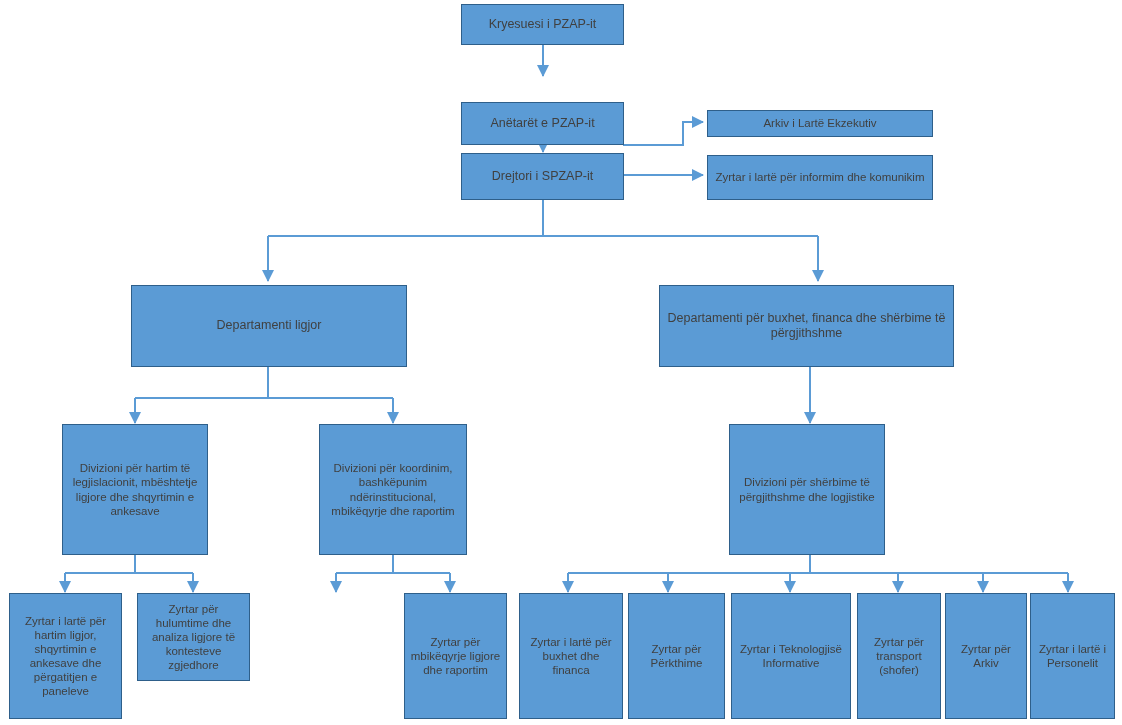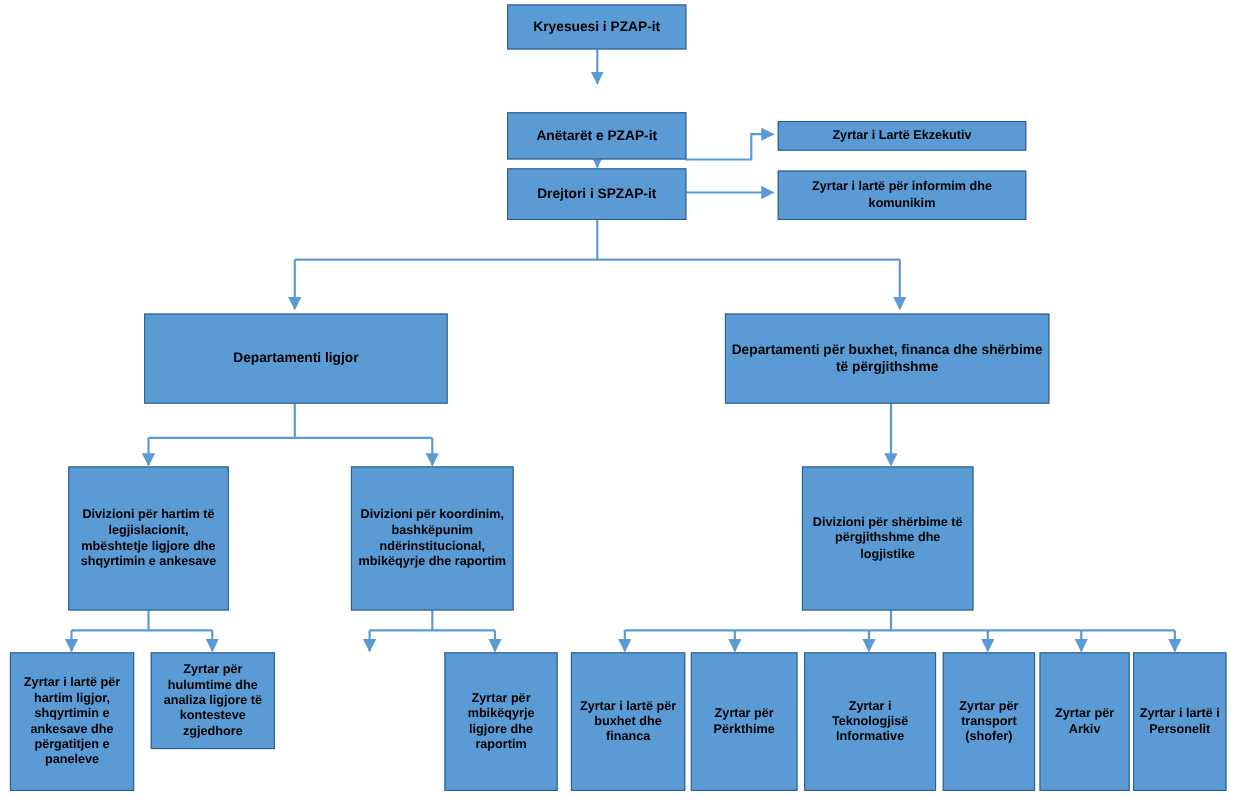--- a/index.html
+++ b/index.html
@@ -21,26 +21,26 @@
     top: 0;
     width: 1122px;
     height: 725px;
     pointer-events: none;
   }
   .node {
     position: absolute;
     box-sizing: border-box;
     background: #5b9bd5;
     border: 1px solid #2e5f8a;
-    color: #000000;
+    color: #404040;
     display: flex;
     align-items: center;
     justify-content: center;
     text-align: center;
-    font-weight: bold;
+    font-weight: normal;
     line-height: 1.22;
     padding: 3px 5px;
     overflow: hidden;
   }
   .node span { display: block; width: 100%; }
   .t12 { font-size: 12.5px; }
   .t11 { font-size: 11.5px; }
 </style>
 </head>
 <body>
@@ -101,21 +101,21 @@
 
   <div class="node t12" style="left:461px; top:78px; width:163px; height:43px;margin-top:24px;">
     <span>Anëtarët e PZAP-it</span>
   </div>
 
   <div class="node t12" style="left:461px; top:153px; width:163px; height:47px;">
     <span>Drejtori i SPZAP-it</span>
   </div>
 
   <div class="node t11" style="left:707px; top:110px; width:226px; height:27px;">
-    <span>Zyrtar i Lartë Ekzekutiv</span>
+    <span>Arkiv i Lartë Ekzekutiv</span>
   </div>
 
   <div class="node t11" style="left:707px; top:155px; width:226px; height:45px;">
     <span>Zyrtar i lartë për informim dhe komunikim</span>
   </div>
 
   <div class="node t12" style="left:131px; top:285px; width:276px; height:82px;">
     <span>Departamenti ligjor</span>
   </div>
 

